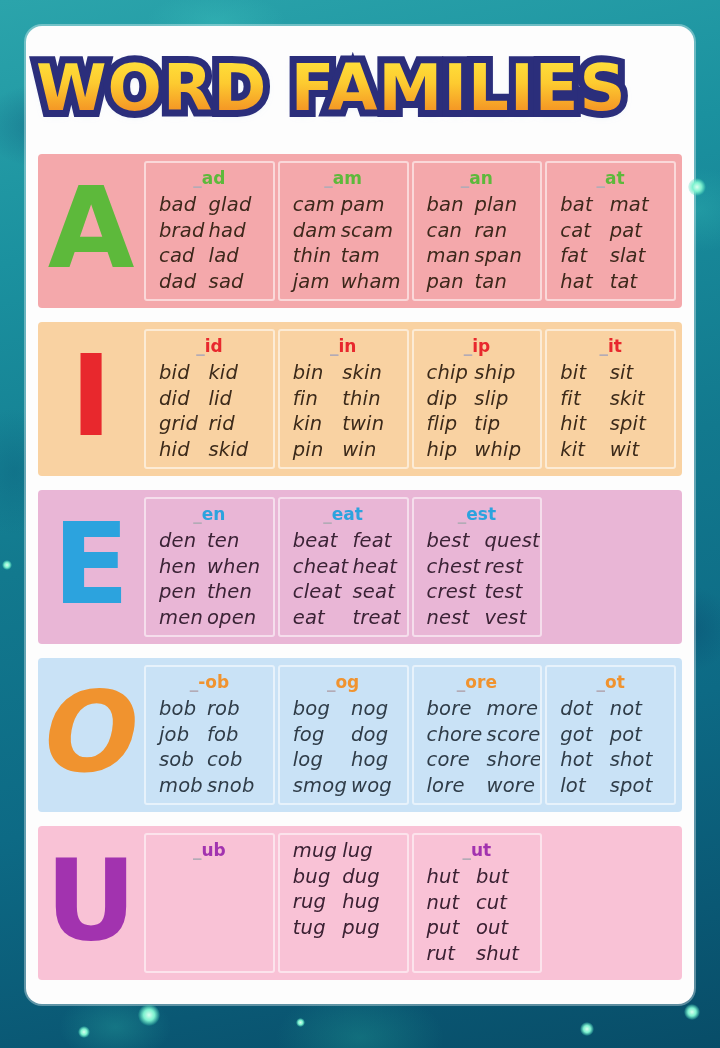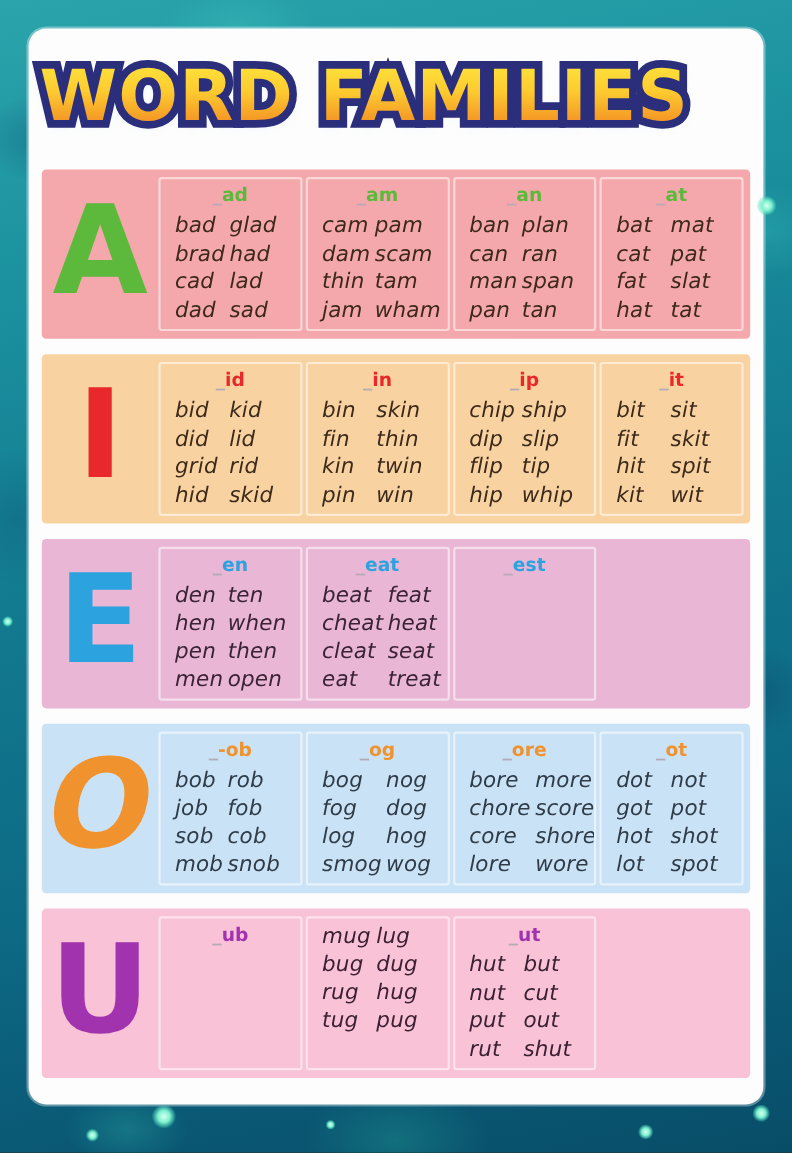--- a/index.html
+++ b/index.html
@@ -234,20 +234,30 @@
                 <span class="word">cheat</span>
                 <span class="word">heat</span>
                 <span class="word">cleat</span>
                 <span class="word">seat</span>
                 <span class="word">eat</span>
                 <span class="word">treat</span>
               </div>
             </div>
             <div class="cell">
               <div class="family-header"><span class="us">_</span><span class="sf">est</span></div>
+              <div class="words">
+                <span class="word">best</span>
+                <span class="word">quest</span>
+                <span class="word">chest</span>
+                <span class="word">rest</span>
+                <span class="word">crest</span>
+                <span class="word">test</span>
+                <span class="word">nest</span>
+                <span class="word">vest</span>
+              </div>
             </div>
           </div>
         </section>
         <section class="band" style="--bg: #c9e2f6; --accent: #f0932f; --word: #2f3c48;">
           <div class="letter slant">O</div>
           <div class="cells">
             <div class="cell">
               <div class="family-header"><span class="us">_</span><span class="sf">-ob</span></div>
               <div class="words">
                 <span class="word">bob</span>

